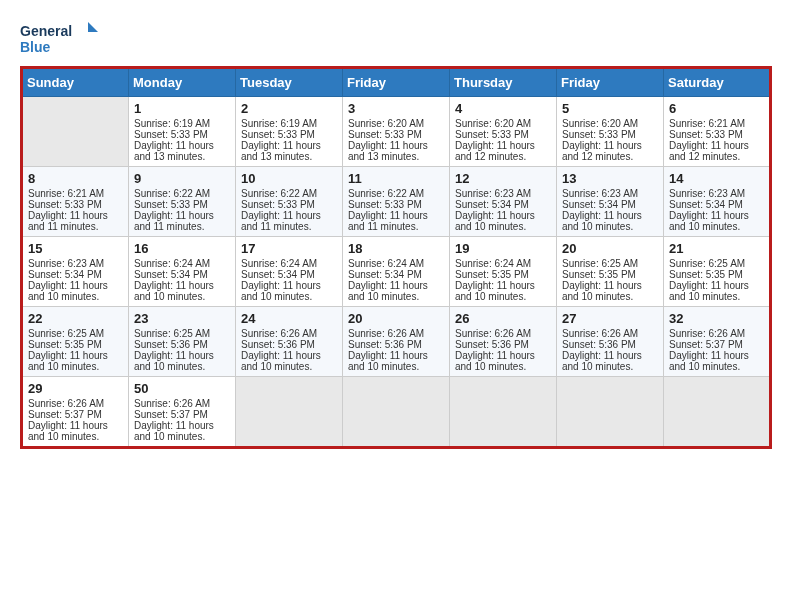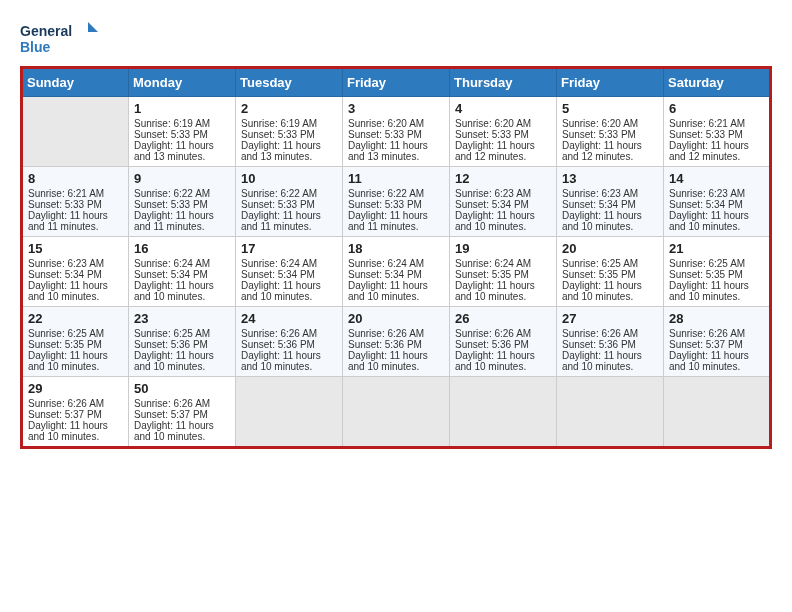--- a/index.html
+++ b/index.html
@@ -266,21 +266,21 @@
           <div>Sunset: 5:36 PM</div>
           <div>Daylight: 11 hours and 10 minutes.</div>
         </td>
         <td>
           <span class="day-num">27</span>
           <div>Sunrise: 6:26 AM</div>
           <div>Sunset: 5:36 PM</div>
           <div>Daylight: 11 hours and 10 minutes.</div>
         </td>
         <td>
-          <span class="day-num">28</span>
+          <span class="day-num">32</span>
           <div>Sunrise: 6:26 AM</div>
           <div>Sunset: 5:37 PM</div>
           <div>Daylight: 11 hours and 10 minutes.</div>
         </td>
       </tr>
       <tr class="last-row">
         <td>
           <span class="day-num">29</span>
           <div>Sunrise: 6:26 AM</div>
           <div>Sunset: 5:37 PM</div>

